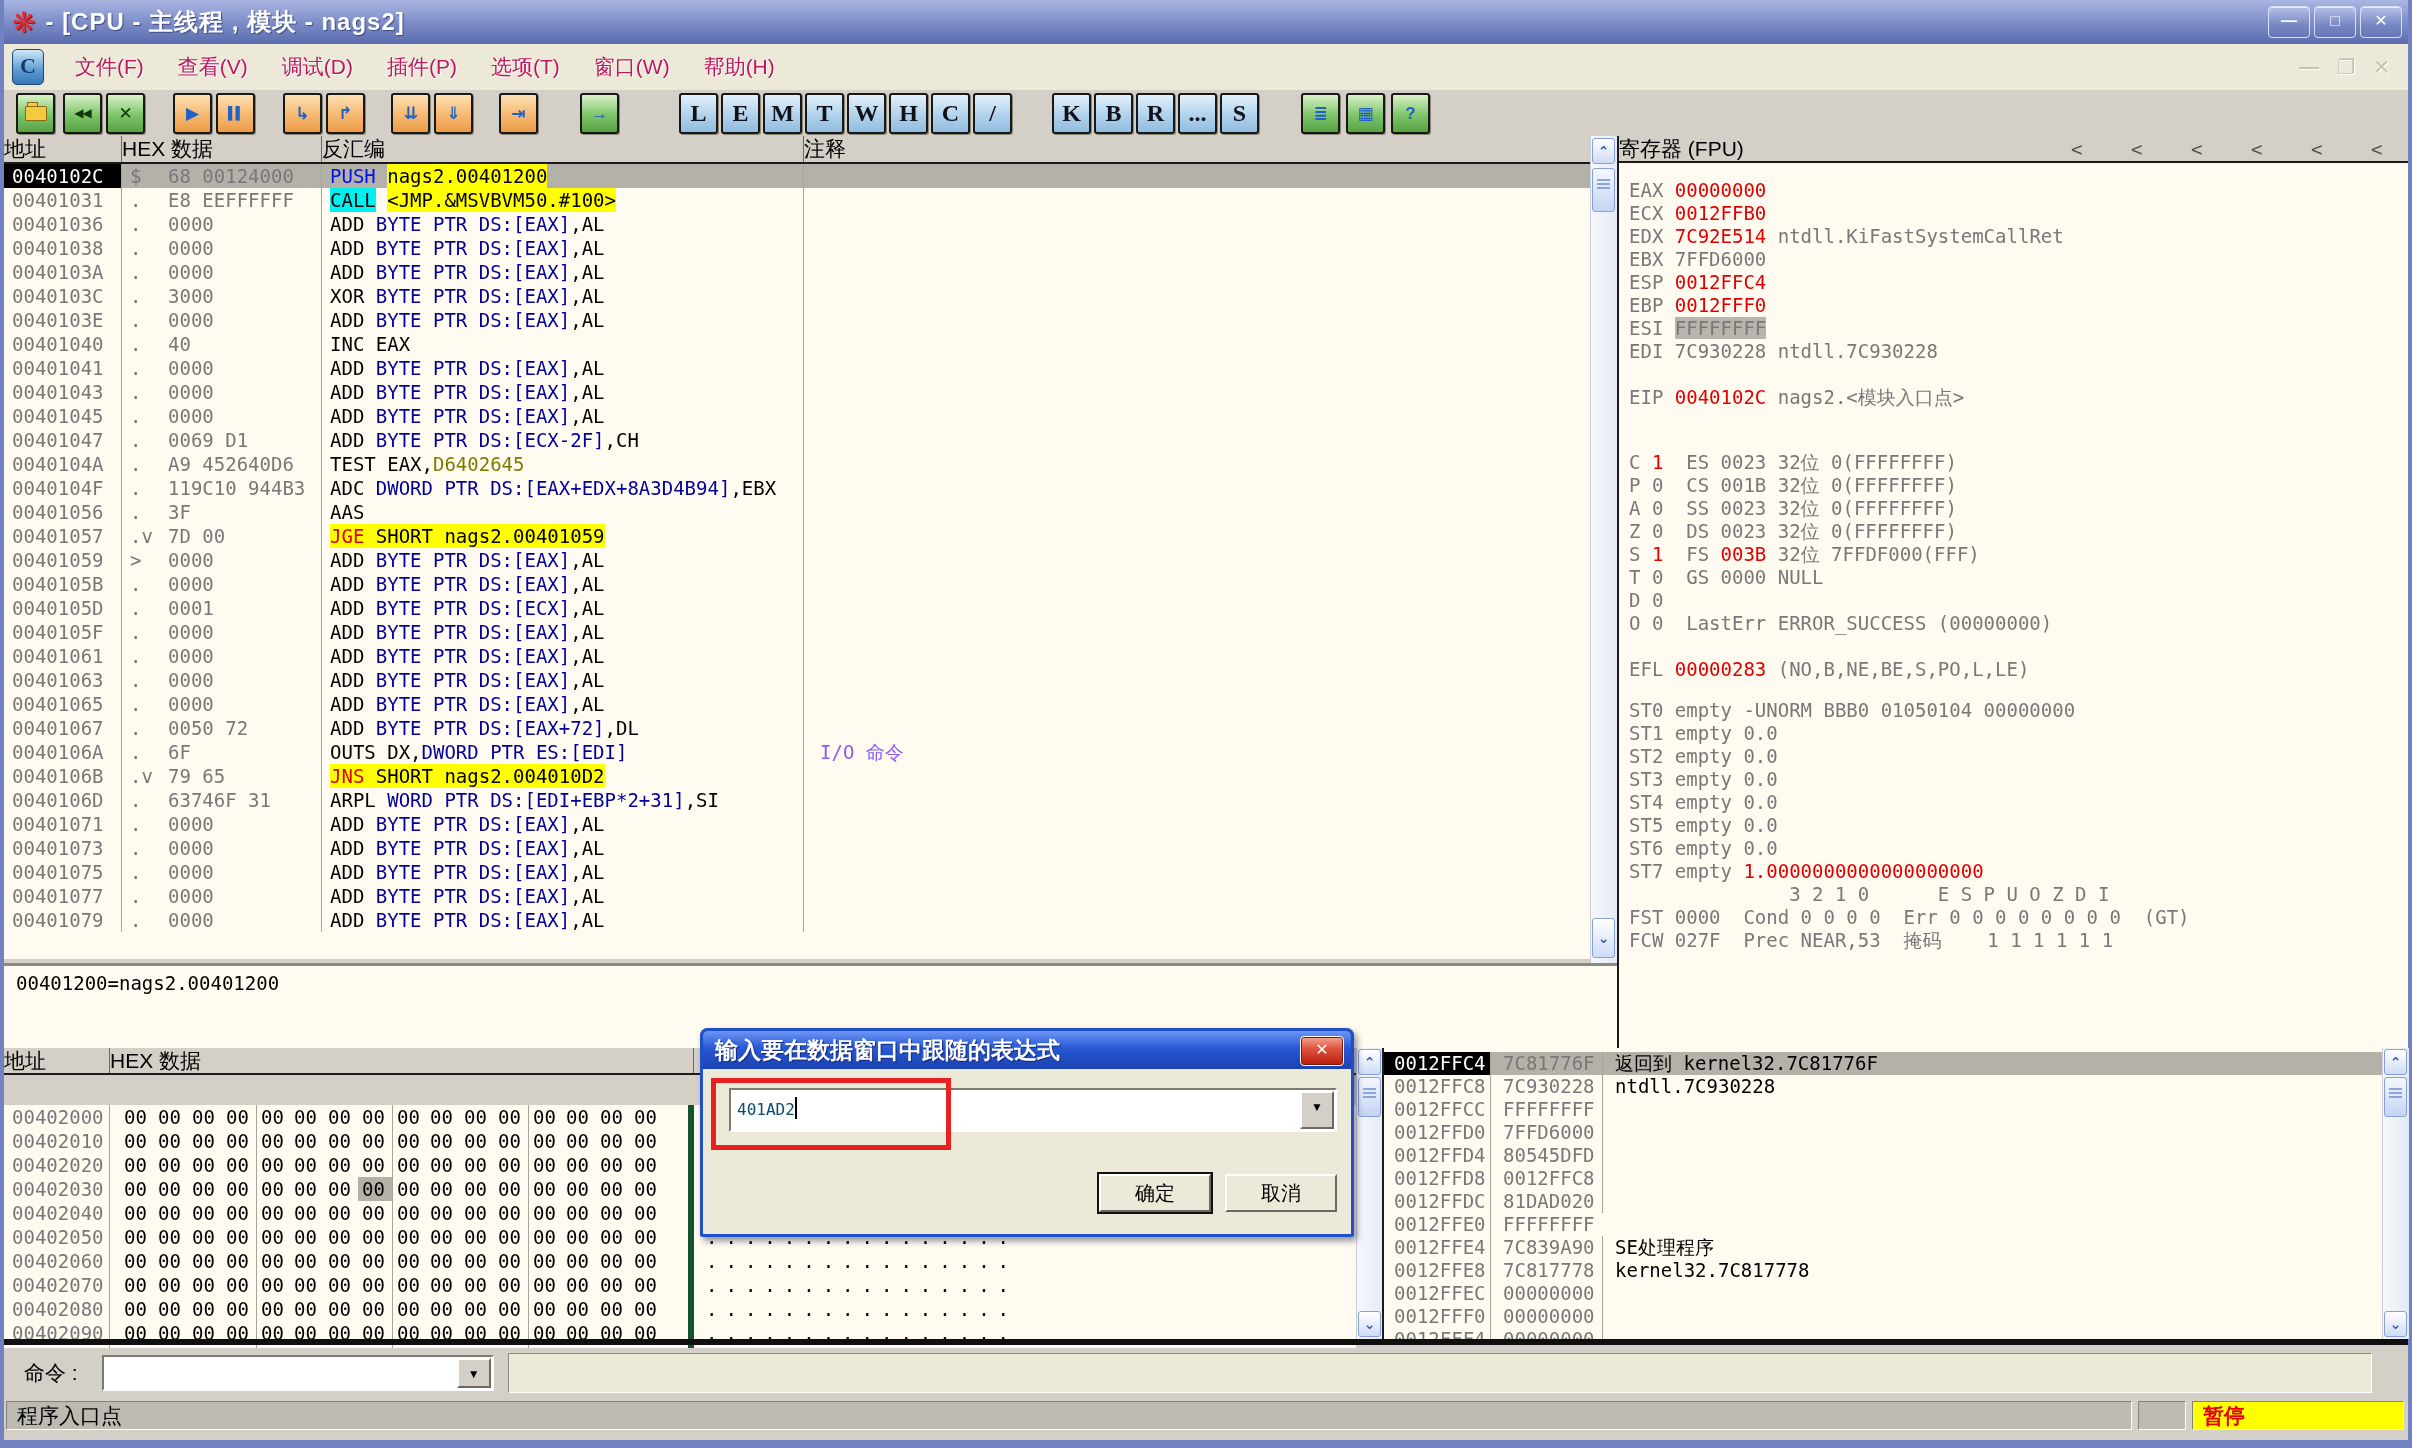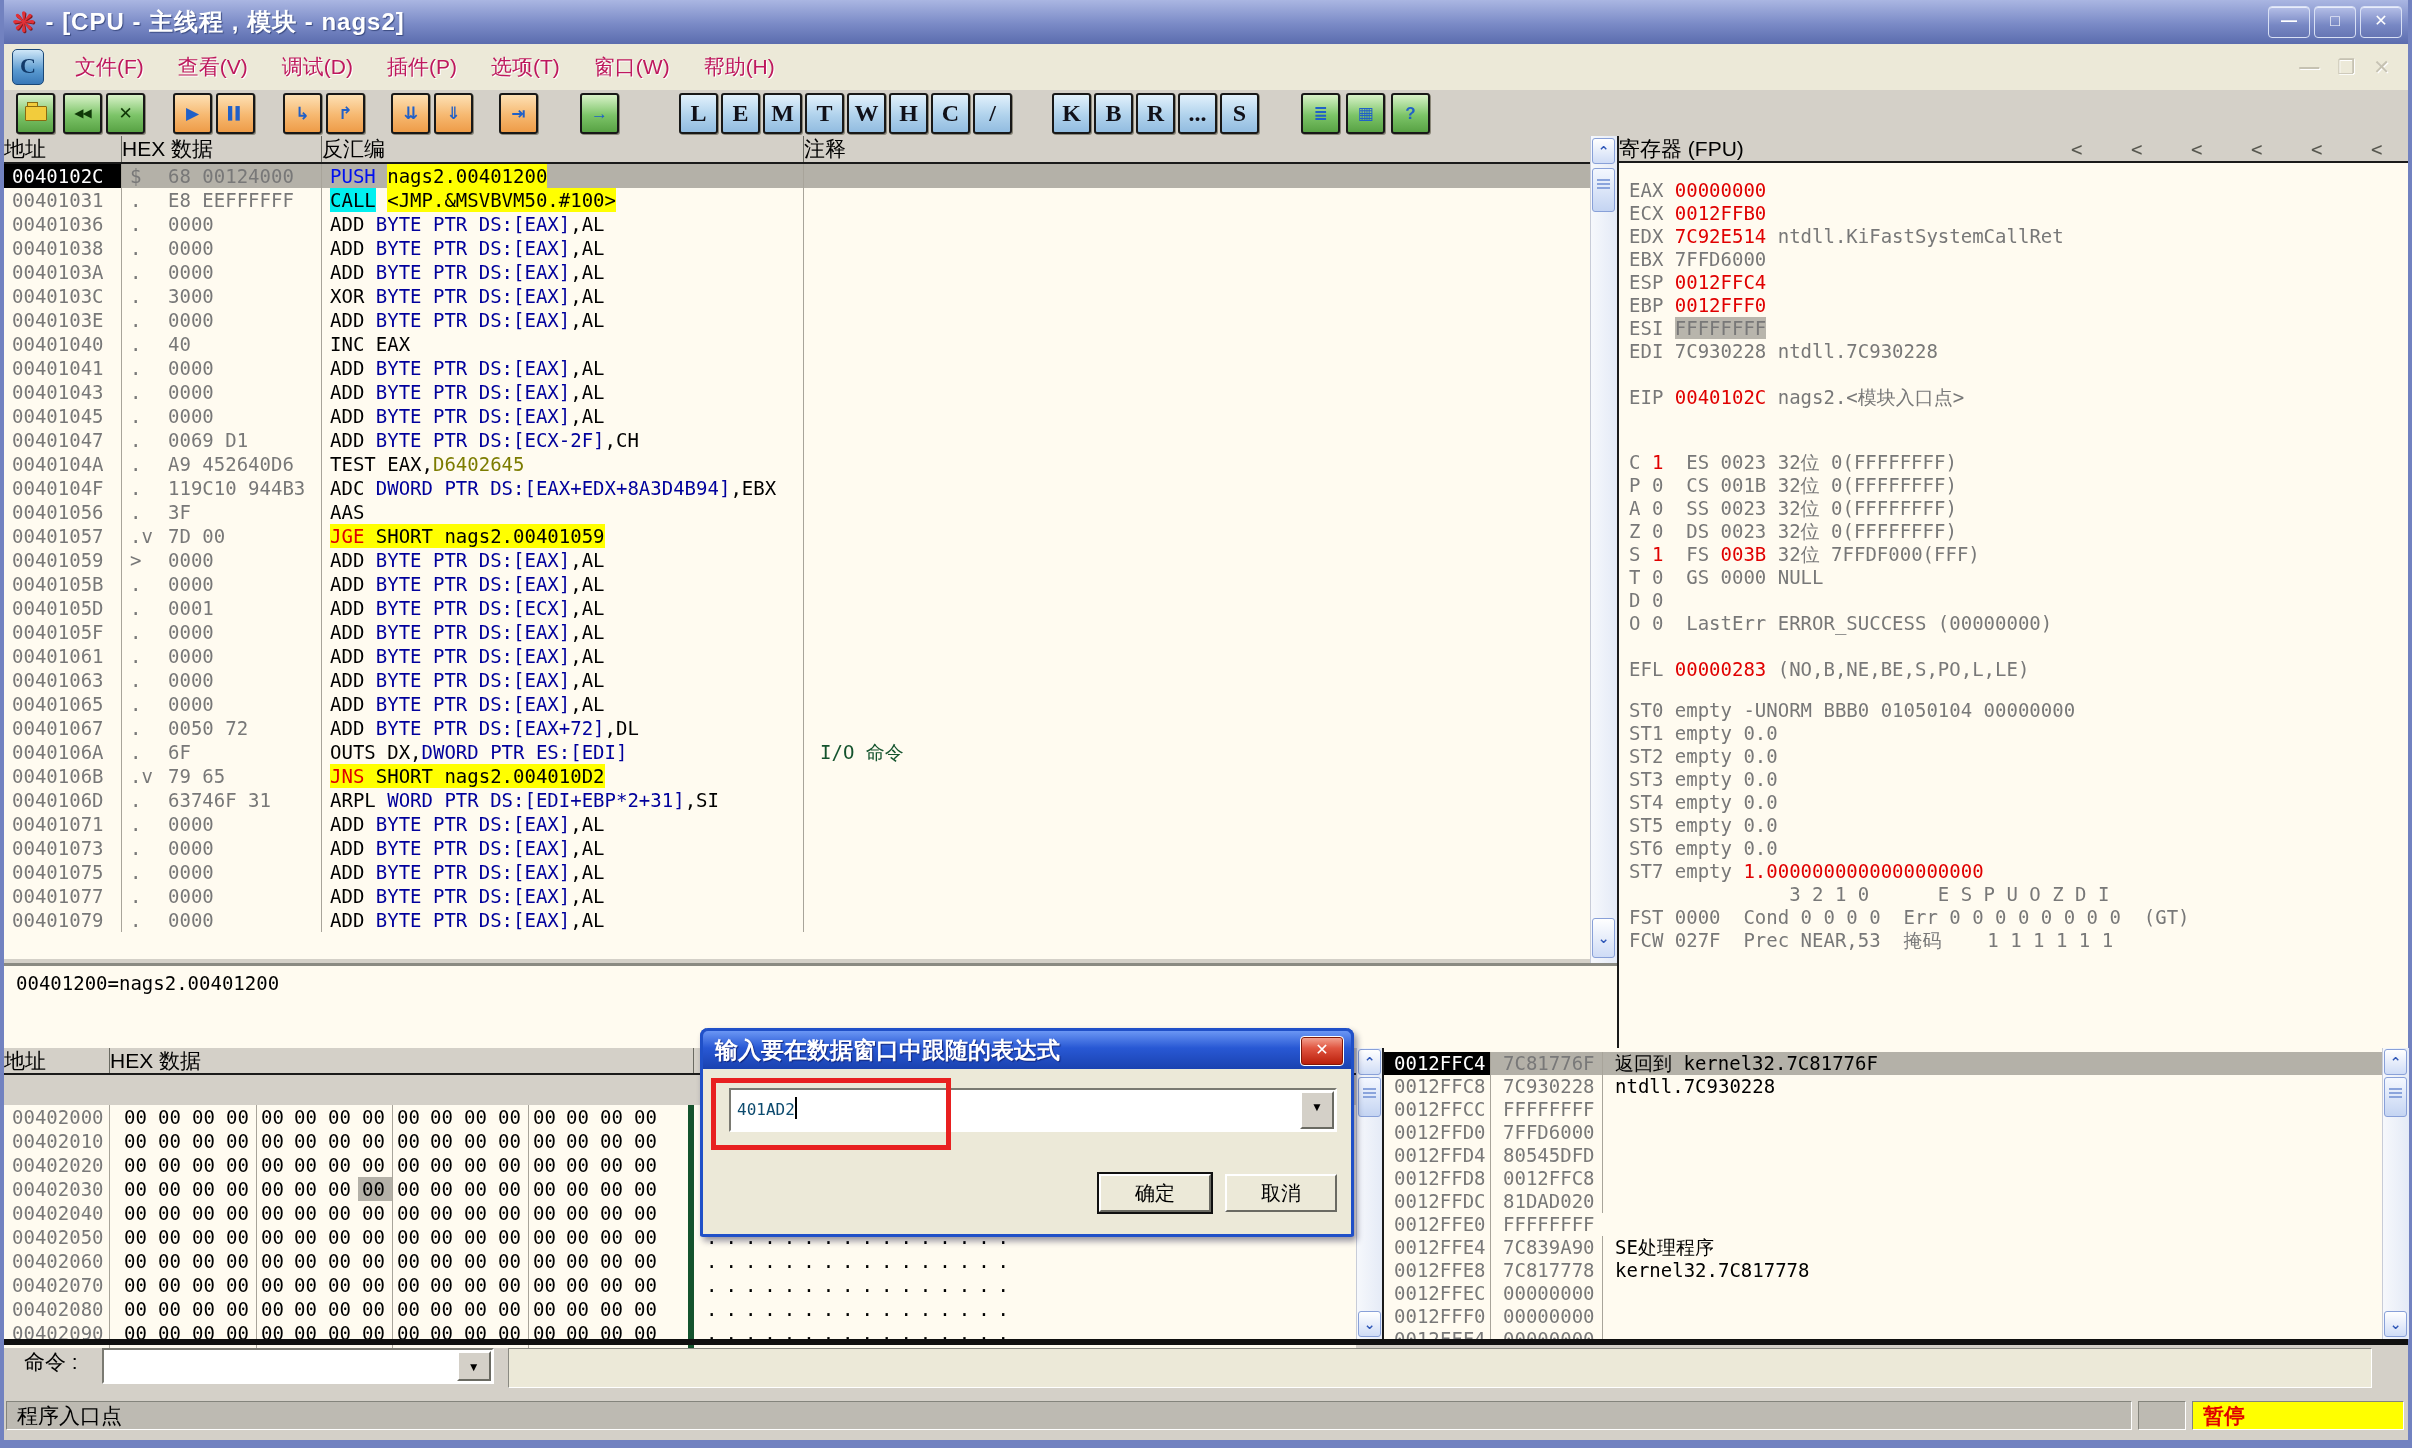--- a/index.html
+++ b/index.html
@@ -53,21 +53,21 @@
   #disasm-hdr{position:absolute;left:0;top:136px;width:1586px;height:28px;}
   #disasm-rows{position:absolute;left:0;top:164px;width:1586px;height:795px;background:#fffbf0;overflow:hidden;}
   .drow{height:24px;line-height:24px;font-size:19px;white-space:pre;display:flex;}
   .drow span{display:inline-block;}
   .dsel{background:#b4b1a8;}
   .c-addr{width:118px;padding-left:8px;color:#787878;border-right:1px solid #a8a49a;box-sizing:border-box;}
   .addr-sel{background:#000;color:#fff;}
   .c-hex{width:200px;color:#787878;border-right:1px solid #a8a49a;box-sizing:border-box;display:flex;}
   .mk{width:46px;padding-left:8px;box-sizing:border-box;}
   .c-ins{width:482px;padding-left:8px;border-right:1px solid #a8a49a;box-sizing:border-box;}
-  .c-com{flex:1;padding-left:16px;color:#14532d;}
+  .c-com{flex:1;padding-left:16px;color:#8b5cf6;}
   .t-k{color:#000;} .t-g{color:#787878;} .t-n{color:#00009c;} .t-b{color:#0010f0;}
   .t-o{color:#7c7c00;} .t-r{color:#e00000;}
   .t-y{background:#ffff00;color:#000;} .t-ry{background:#ffff00;color:#e00000;}
   .t-cy{background:#00f0f0;color:#000;} .t-gsel{background:#b8b5ac;color:#787878;}
   #info-pane{position:absolute;left:0;top:963px;width:1613px;height:85px;background:#fffbf0;
     border-top:3px solid #8a8a82;box-sizing:border-box;}
   #info-line{font-size:19px;color:#000;padding:6px 0 0 12px;}
   
   .sb{position:absolute;width:26px;background:linear-gradient(90deg,#f6f8fc,#e4eaf6);border-left:1px solid #c8ccd8;}
   .sb-btn,.sb-thumb{position:absolute;left:1px;width:23px;background:linear-gradient(180deg,#ffffff,#cfdcf6);
@@ -96,21 +96,21 @@
   
   #stack{position:absolute;left:1378px;top:1048px;width:1006px;height:291px;background:#fffbf0;
     border-left:2px solid #1a1a1a;box-sizing:border-box;overflow:hidden;padding-top:4px;}
   .srow{height:23px;line-height:23px;font-size:19px;display:flex;}
   .ssel{background:#b4b1a8;}
   .s-addr{width:106px;padding-left:10px;color:#787878;box-sizing:border-box;}
   .s-addr.addr-sel{background:#000;color:#fff;}
   .s-val{width:112px;padding-left:12px;color:#787878;border-left:1px solid #a8a49a;box-sizing:border-box;}
   .s-com{flex:1;padding-left:12px;color:#000;border-left:1px solid #a8a49a;box-sizing:border-box;}
   
-  #cmdrow{position:absolute;left:0;top:1348px;width:100%;height:50px;background:#d4d0c8;display:flex;align-items:flex-start;}
+  #cmdrow{position:absolute;left:0;top:1348px;width:100%;height:50px;background:#d4d0c8;display:flex;align-items:center;}
   #cmd-label{font-size:21px;color:#000;margin-left:20px;}
   #cmd-combo{margin-left:24px;width:392px;height:36px;background:#fff;border:2px solid;
     border-color:#7a7a72 #fff #fff #7a7a72;box-sizing:border-box;position:relative;}
   .dd-btn{position:absolute;right:1px;top:1px;bottom:1px;width:30px;background:#d4d0c8;
     border:2px solid;border-color:#fff #6a6a62 #6a6a62 #fff;text-align:center;font-size:12px;line-height:28px;color:#000;}
   #cmd-rest{margin-left:14px;width:1862px;height:38px;background:#ece9d8;border:1px solid;
     border-color:#8a8a82 #fff #fff #8a8a82;}
   #statusbar{position:absolute;left:0;top:1400px;width:100%;height:32px;background:#d4d0c8;}
   .seg{position:absolute;top:1px;height:29px;background:#bdbab2;border:1px solid;
     border-color:#84847c #fff #fff #84847c;box-sizing:border-box;font-size:21px;color:#000;

